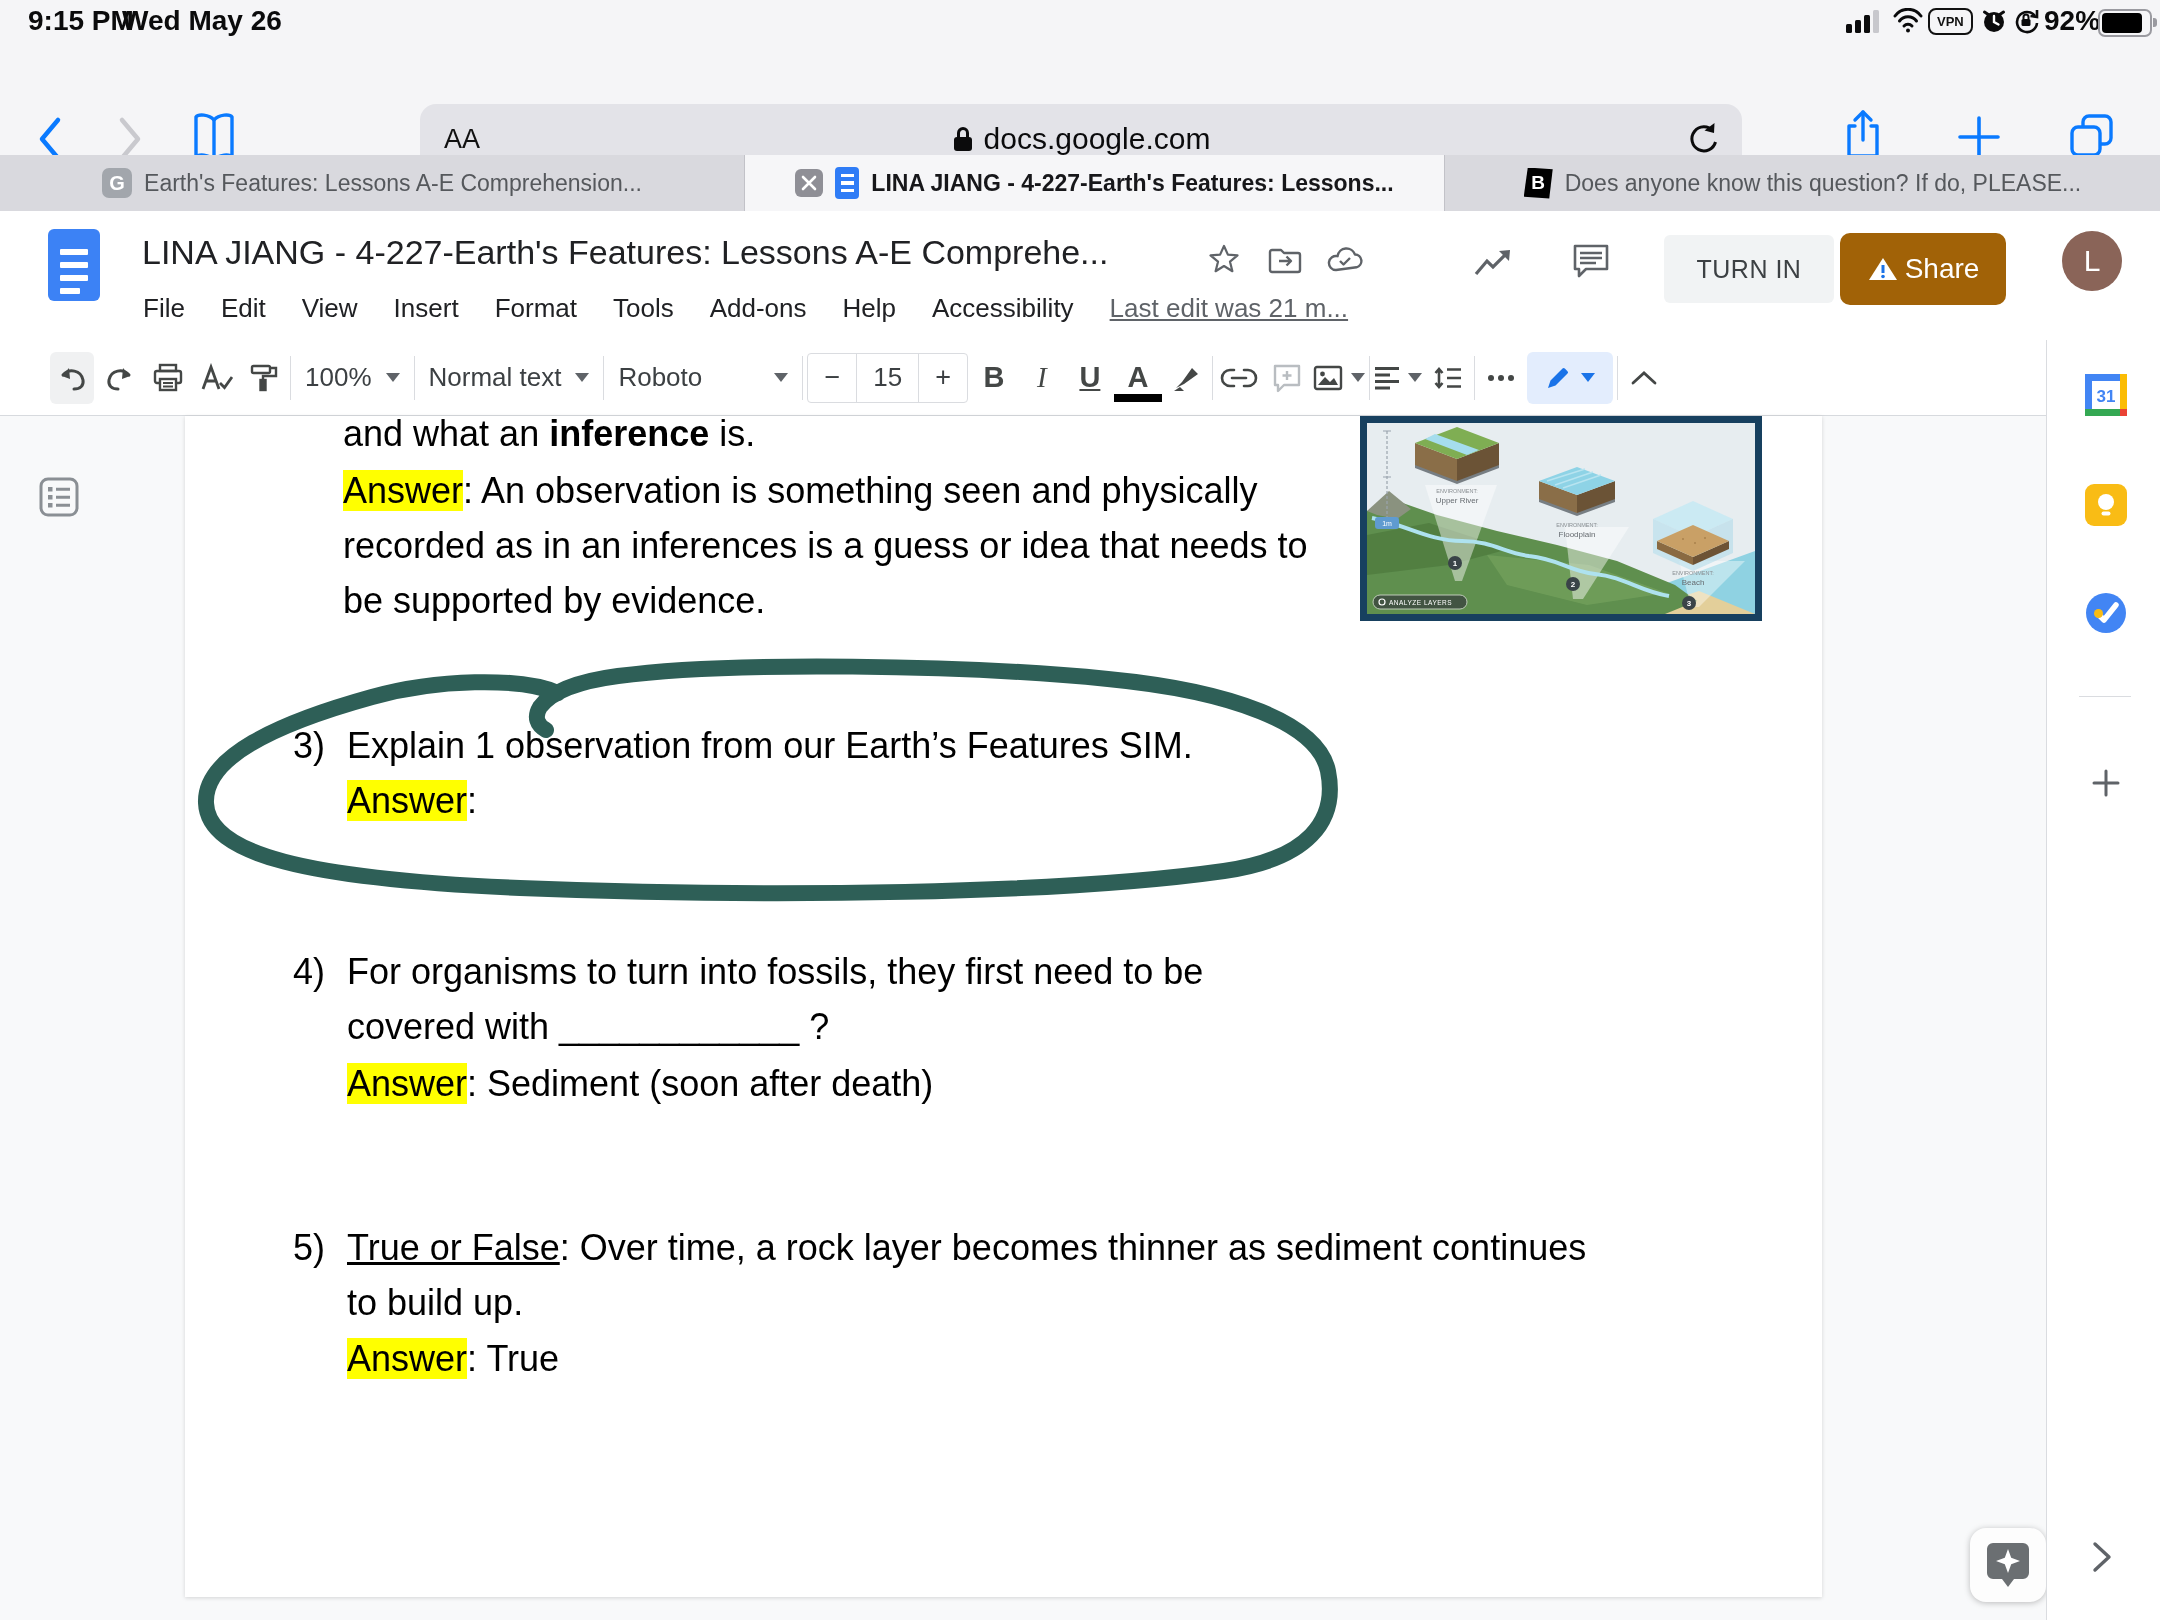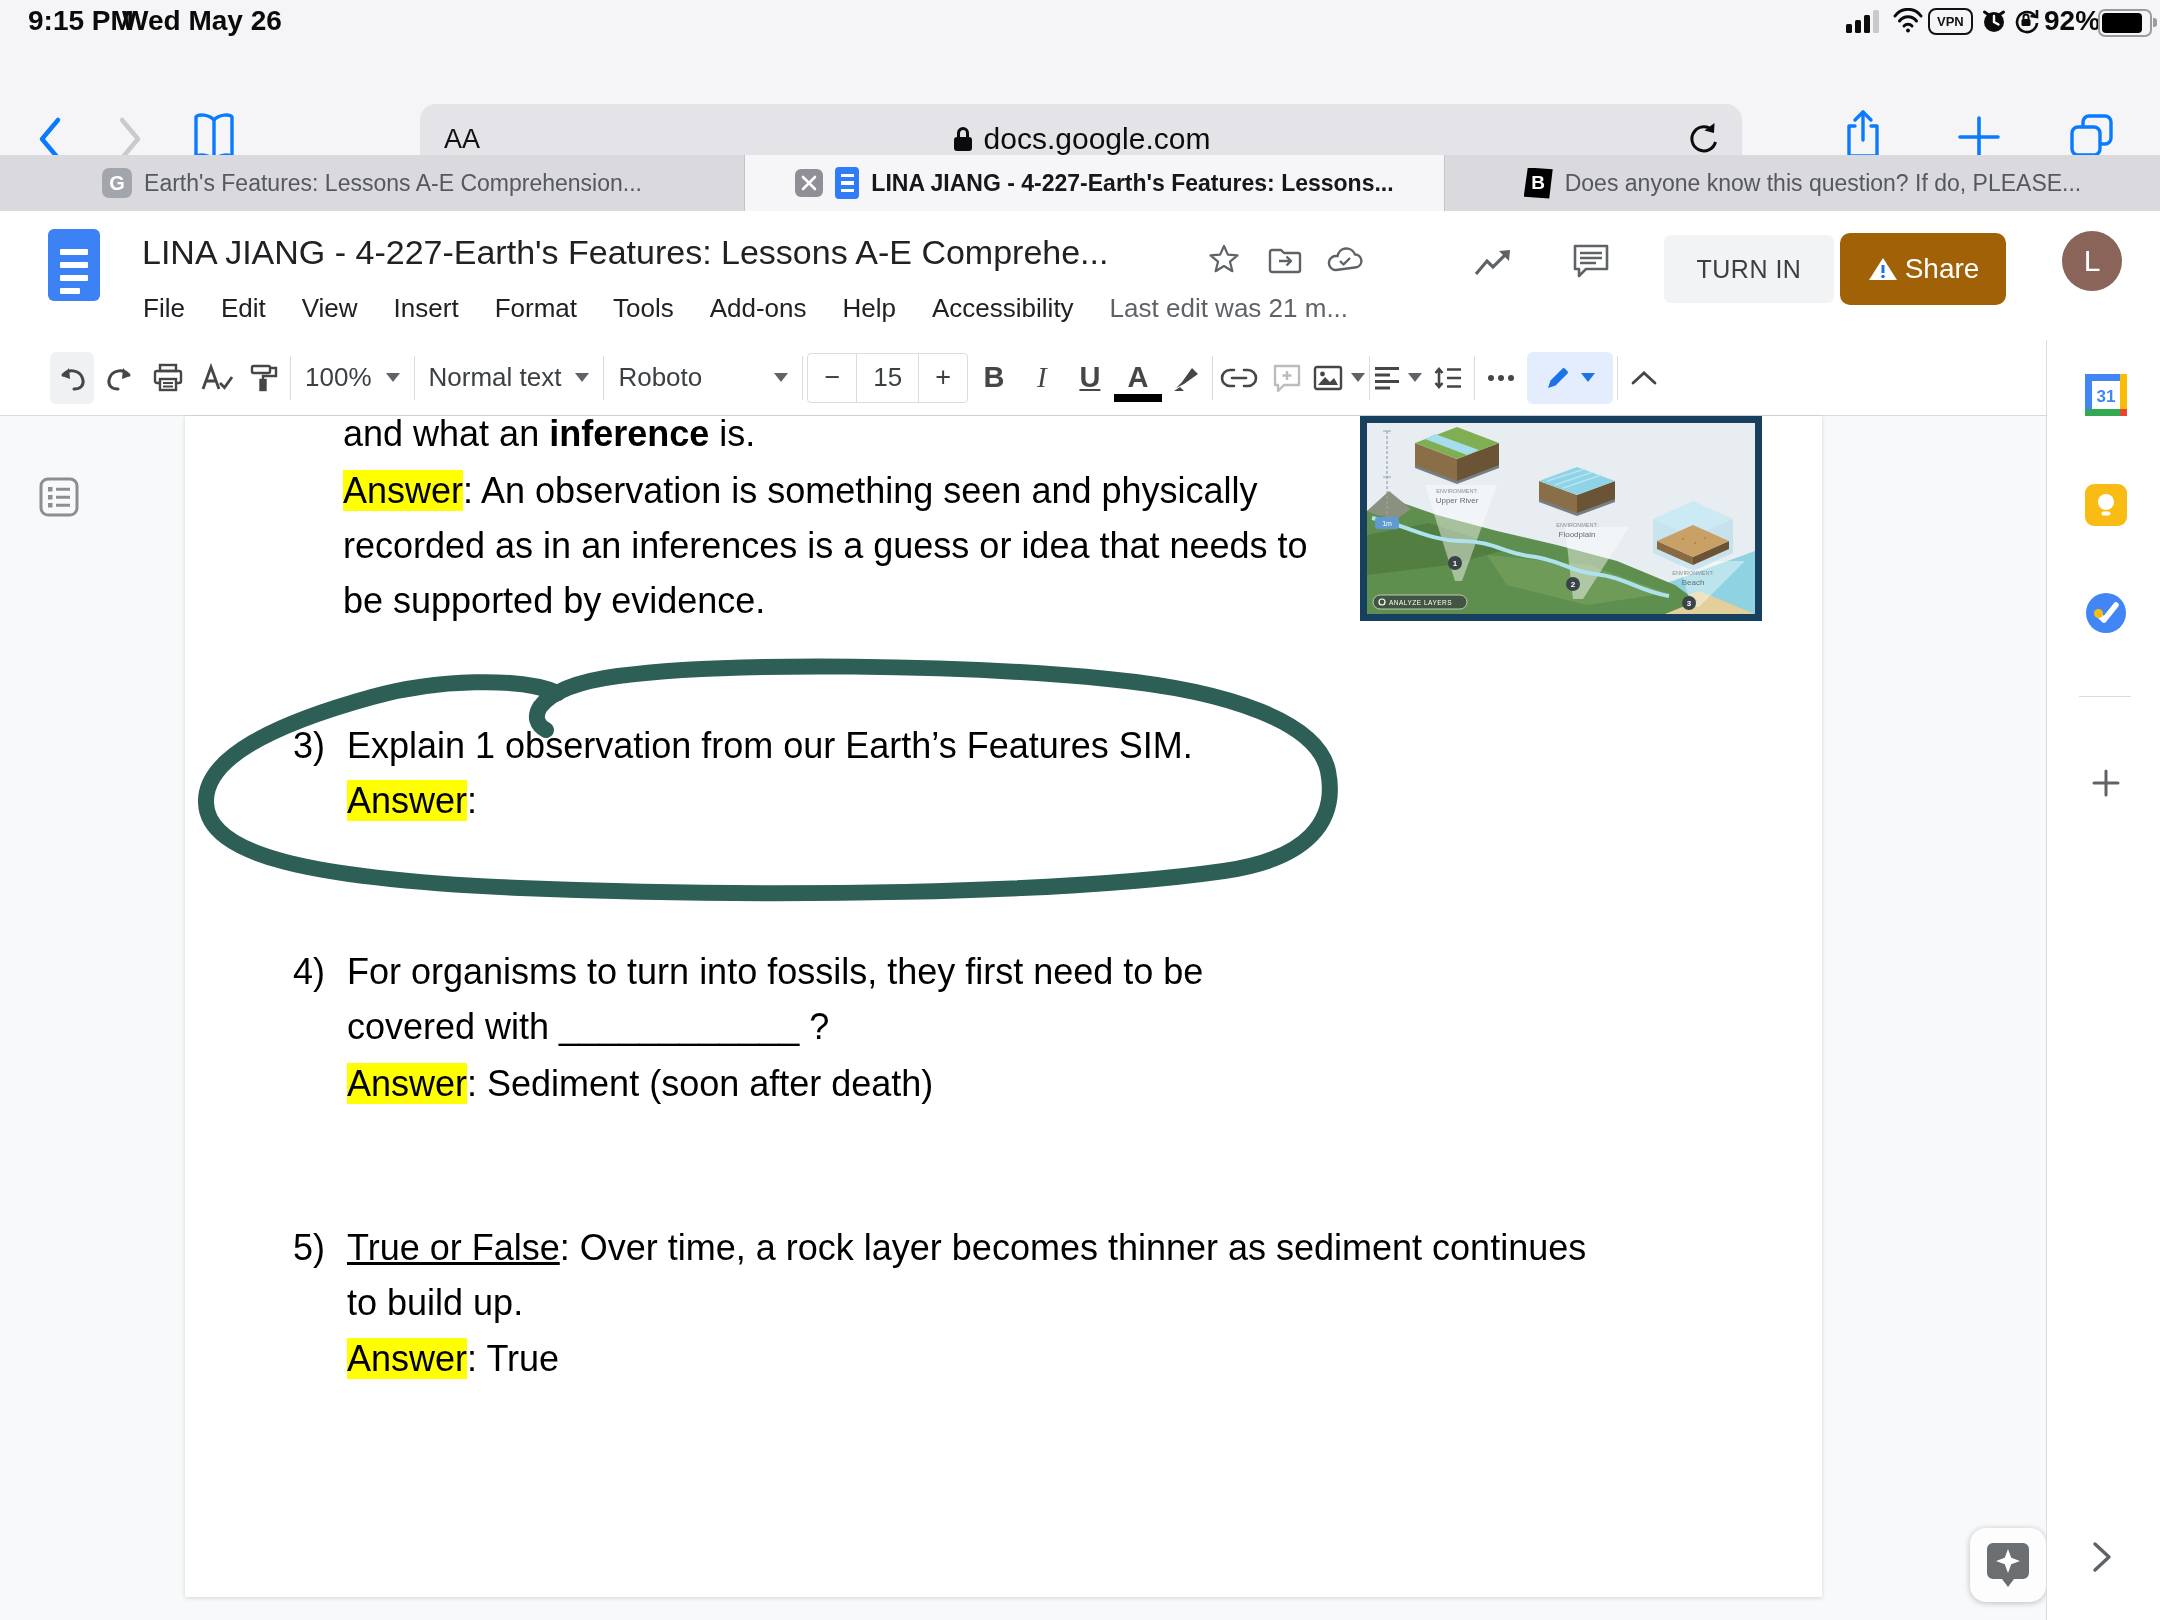--- a/index.html
+++ b/index.html
@@ -36,21 +36,21 @@
          align-items:center;justify-content:center;clip-path:polygon(14% 0,100% 6%,88% 100%,0 94%);flex:0 0 auto;}
   .tabclose{width:28px;height:28px;border-radius:6px;background:#8f8f96;display:flex;align-items:center;
             justify-content:center;flex:0 0 auto;}
   
   .dheader{position:absolute;top:211px;left:0;right:0;height:129px;background:#fff;}
   .docicon{position:absolute;left:48px;top:18px;width:52px;height:72px;background:#3c82f5;border-radius:6px;}
   .docicon i{position:absolute;left:12px;height:6px;background:#fff;border-radius:1px;}
   .dtitle{position:absolute;left:142px;top:22px;font-size:34px;color:#202124;white-space:nowrap;}
   .menurow{position:absolute;left:143px;top:82px;display:flex;gap:36px;font-size:26px;color:#202124;}
   .menurow span{cursor:default;}
-  .lastedit{color:#5f6368;}
+  .lastedit{color:#5f6368;text-decoration:underline;}
   .turnin{position:absolute;left:1652px;top:24px;width:170px;height:68px;background:#f1f3f4;border-radius:6px;
           font-size:25px;font-weight:500;color:#3c4043;display:flex;align-items:center;justify-content:center;letter-spacing:.5px;margin-left:12px;}
   .sharebtn{position:absolute;left:1840px;top:22px;width:166px;height:72px;background:#a16207;border-radius:10px;
             display:flex;align-items:center;justify-content:center;gap:6px;color:#fff;font-size:28px;font-weight:500;}
   .avatar{position:absolute;left:2062px;top:20px;width:60px;height:60px;border-radius:50%;background:#8a6458;
           color:#fff;font-size:30px;display:flex;align-items:center;justify-content:center;}
   
   .dtoolbar{position:absolute;top:340px;left:0;width:2046px;height:76px;background:#fff;
             border-bottom:1px solid #d7dade;display:flex;align-items:center;padding-left:50px;box-sizing:border-box;gap:4px;}
   .tbtn{display:flex;align-items:center;justify-content:center;min-width:44px;height:52px;border-radius:6px;color:#444746;}

